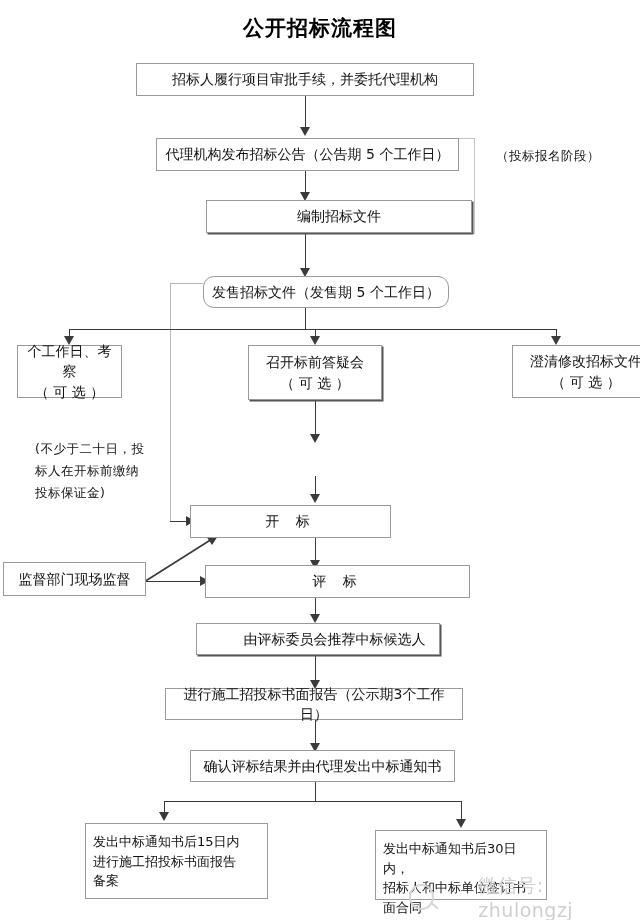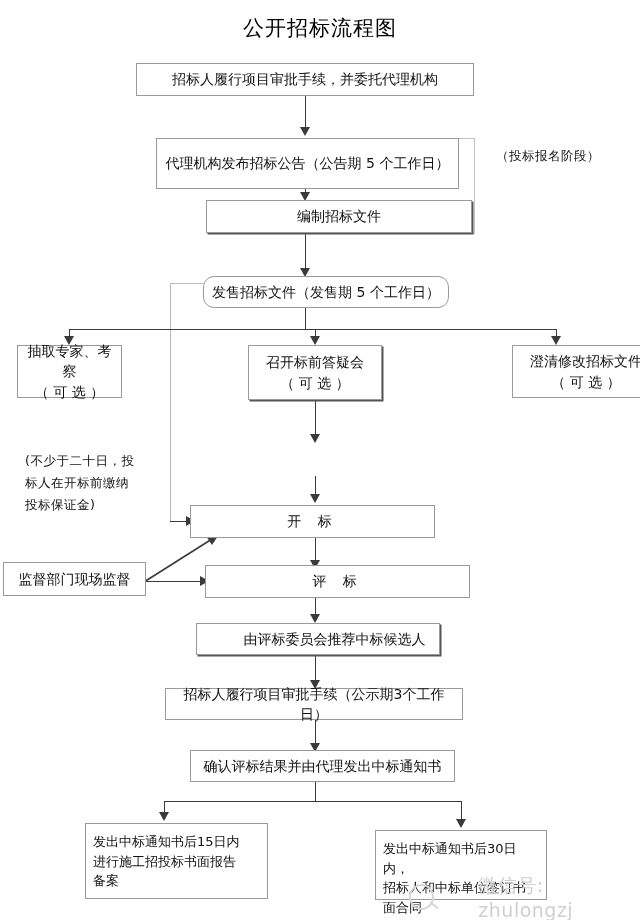--- a/index.html
+++ b/index.html
@@ -17,21 +17,21 @@
     background: #ffffff;
     overflow: hidden;
   }
   .title {
     position: absolute;
     left: 0;
     top: 14px;
     width: 640px;
     text-align: center;
     font-size: 21px;
-    font-weight: normal;
+    font-weight: bold;
     letter-spacing: 1px;
     color: #000;
   }
   .box {
     position: absolute;
     box-sizing: border-box;
     border: 1.5px solid #9a9a9a;
     background: #ffffff;
     display: flex;
     align-items: center;
@@ -134,21 +134,21 @@
 
   <div class="title">公开招标流程图</div>
 
   <div class="bracket" style="left:455px; top:138px; width:20px; height:96px;"></div>
 
   <div class="box" style="left:136px; top:63px; width:338px; height:33px;">招标人履行项目审批手续，并委托代理机构</div>
 
   <div class="vline" style="left:305px; top:96px; height:33px;"></div>
   <div class="arrow-down" style="left:300px; top:127px;"></div>
 
-  <div class="box" style="left:156px; top:138px; width:303px; height:51px;">代理机构发布招标公告（公告期 5 个工作日）</div>
+  <div class="box" style="left:156px; top:138px; width:303px; height:33px;">代理机构发布招标公告（公告期 5 个工作日）</div>
 
   <div class="note" style="left:496px; top:145px;">（投标报名阶段）</div>
 
   <div class="vline" style="left:305px; top:171px; height:28px;"></div>
   <div class="arrow-down" style="left:300px; top:192px;"></div>
 
   <div class="box shadow" style="left:206px; top:200px; width:266px; height:33px;">编制招标文件</div>
 
   <div class="vline" style="left:305px; top:233px; height:42px;"></div>
   <div class="arrow-down" style="left:300px; top:268px;"></div>
@@ -165,41 +165,41 @@
 
   <div class="vline" style="left:69px; top:329px; height:10px;"></div>
   <div class="arrow-down" style="left:64px; top:336px;"></div>
 
   <div class="vline" style="left:315px; top:329px; height:9px;"></div>
   <div class="arrow-down" style="left:310px; top:336px;"></div>
 
   <div class="vline" style="left:556px; top:329px; height:9px;"></div>
   <div class="arrow-down" style="left:551px; top:336px;"></div>
 
-  <div class="box" style="left:17px; top:345px; width:105px; height:53px; white-space:pre-line;">抽取专家、考察
+  <div class="box" style="left:17px; top:345px; width:105px; height:53px; white-space:pre-line;">个工作日、考察
 （ 可  选 ）</div>
 
   <div class="box shadow" style="left:248px; top:345px; width:134px; height:55px; white-space:pre-line;">召开标前答疑会
 （ 可  选 ）</div>
 
   <div class="box" style="left:512px; top:345px; width:148px; height:53px; white-space:pre-line;">澄清修改招标文件
 （ 可  选 ）</div>
 
   <div class="vline" style="left:315px; top:400px; height:40px;"></div>
   <div class="arrow-down" style="left:310px; top:434px;"></div>
 
-  <div class="note" style="left:25px; top:438px; white-space:pre-line;margin-top:12px;">(不少于二十日，投
+  <div class="note" style="left:35px; top:438px; white-space:pre-line;">(不少于二十日，投
 标人在开标前缴纳
 投标保证金)</div>
 
 
   <div class="vline" style="left:315px; top:476px; height:22px;"></div>
   <div class="arrow-down" style="left:310px; top:494px;"></div>
 
-  <div class="box" style="left:190px; top:505px; width:245px; height:33px; letter-spacing:6px;">开    标</div>
+  <div class="box" style="left:190px; top:505px; width:201px; height:33px; letter-spacing:6px;">开    标</div>
 
   <div class="vline" style="left:315px; top:538px; height:26px;"></div>
   <div class="arrow-down" style="left:310px; top:560px;"></div>
 
   <div class="box" style="left:3px; top:562px; width:143px; height:34px;">监督部门现场监督</div>
 
   <svg class="diag" style="left:140px; top:530px;" width="85" height="55" viewBox="0 0 85 55">
     <line x1="4" y1="52" x2="72" y2="9" stroke="#3a3a3a" stroke-width="1.6"></line>
     <polygon points="80,3 66,6 72,15" fill="#3a3a3a"></polygon>
   </svg>
@@ -210,21 +210,21 @@
   <div class="box" style="left:205px; top:565px; width:265px; height:33px; letter-spacing:6px;">评    标</div>
 
   <div class="vline" style="left:315px; top:598px; height:22px;"></div>
   <div class="arrow-down" style="left:310px; top:614px;"></div>
 
   <div class="box shadow" style="left:196px; top:623px; width:244px; height:32px;padding-left:37px;">由评标委员会推荐中标候选人</div>
 
   <div class="vline" style="left:315px; top:655px; height:32px;"></div>
   <div class="arrow-down" style="left:310px; top:680px;"></div>
 
-  <div class="box" style="left:165px; top:688px; width:298px; height:32px;">招标人履行项目审批手续（公示期3个工作日）</div>
+  <div class="box" style="left:165px; top:688px; width:298px; height:32px;">进行施工招投标书面报告（公示期3个工作日）</div>
 
   <div class="vline" style="left:315px; top:720px; height:30px;"></div>
   <div class="arrow-down" style="left:310px; top:743px;"></div>
 
   <div class="box" style="left:190px; top:750px; width:265px; height:32px;">确认评标结果并由代理发出中标通知书</div>
 
   <div class="vline" style="left:315px; top:782px; height:20px;"></div>
   <div class="hline" style="left:164px; top:801px; width:297px;"></div>
 
   <div class="vline" style="left:164px; top:801px; height:14px;"></div>

